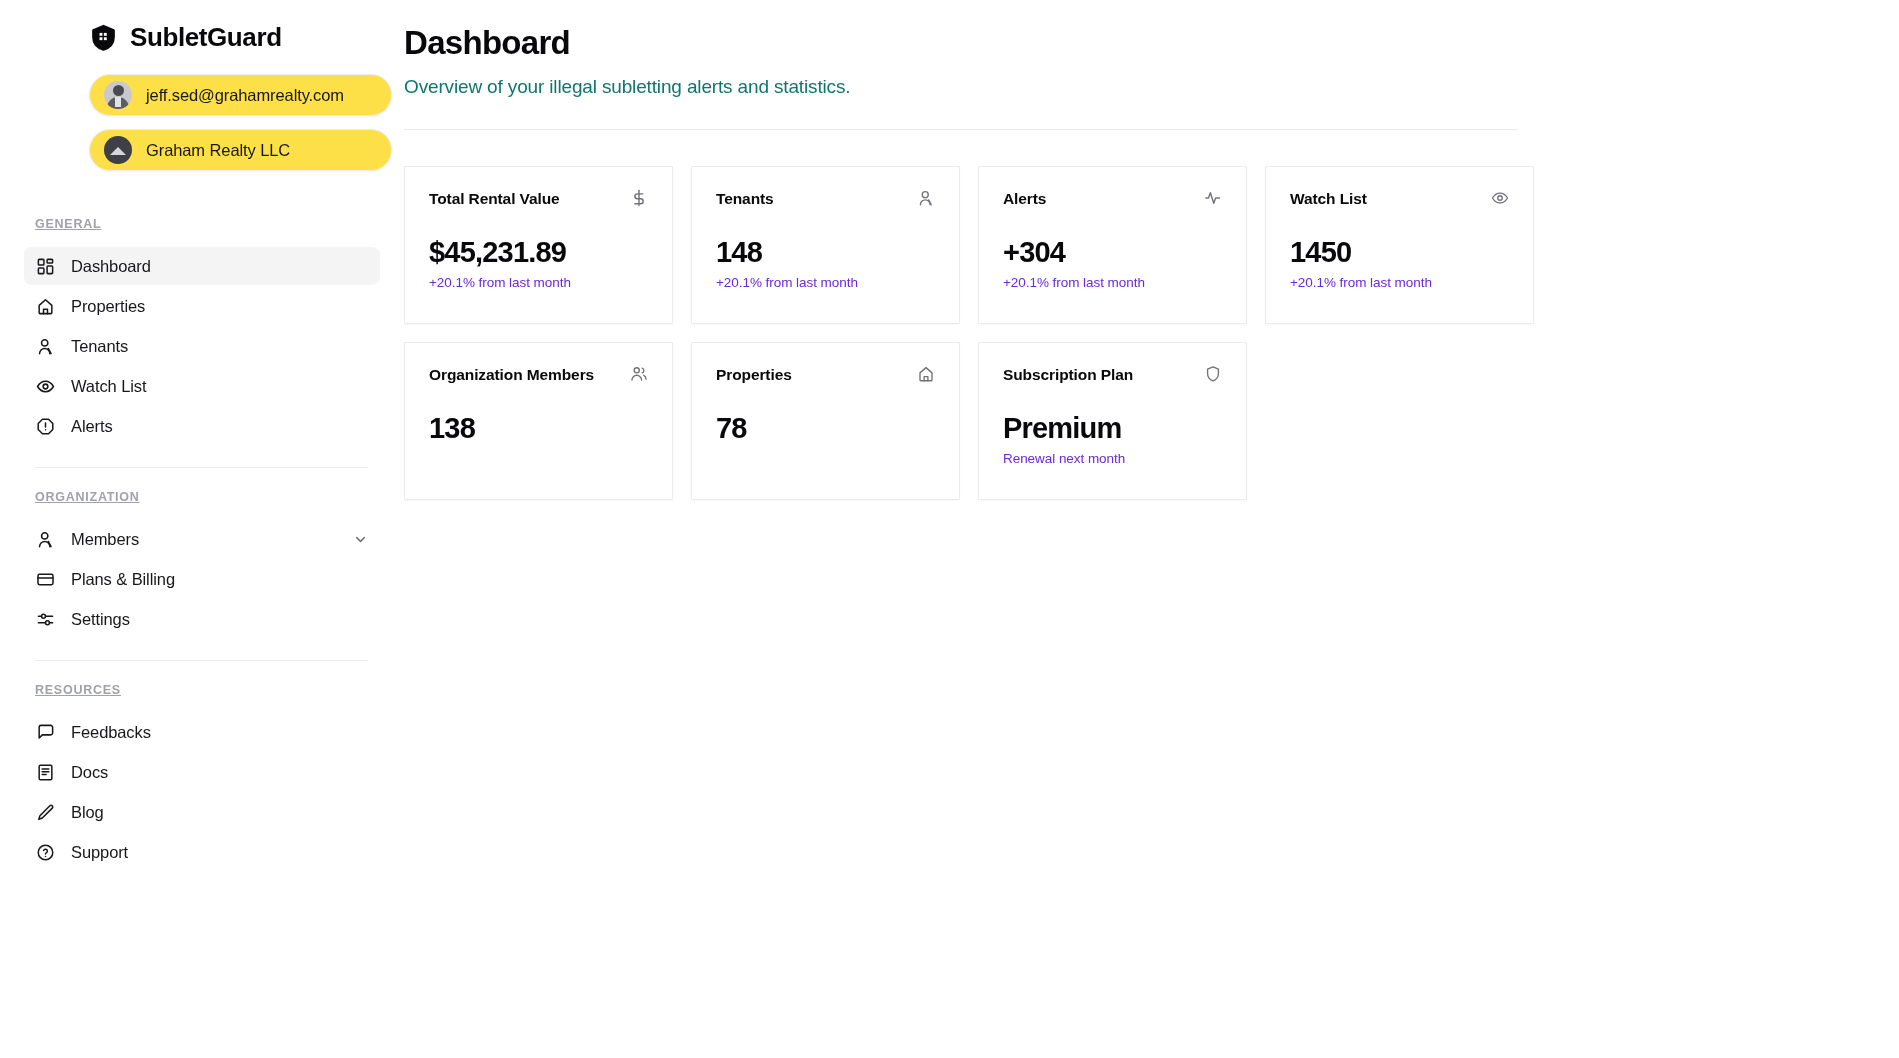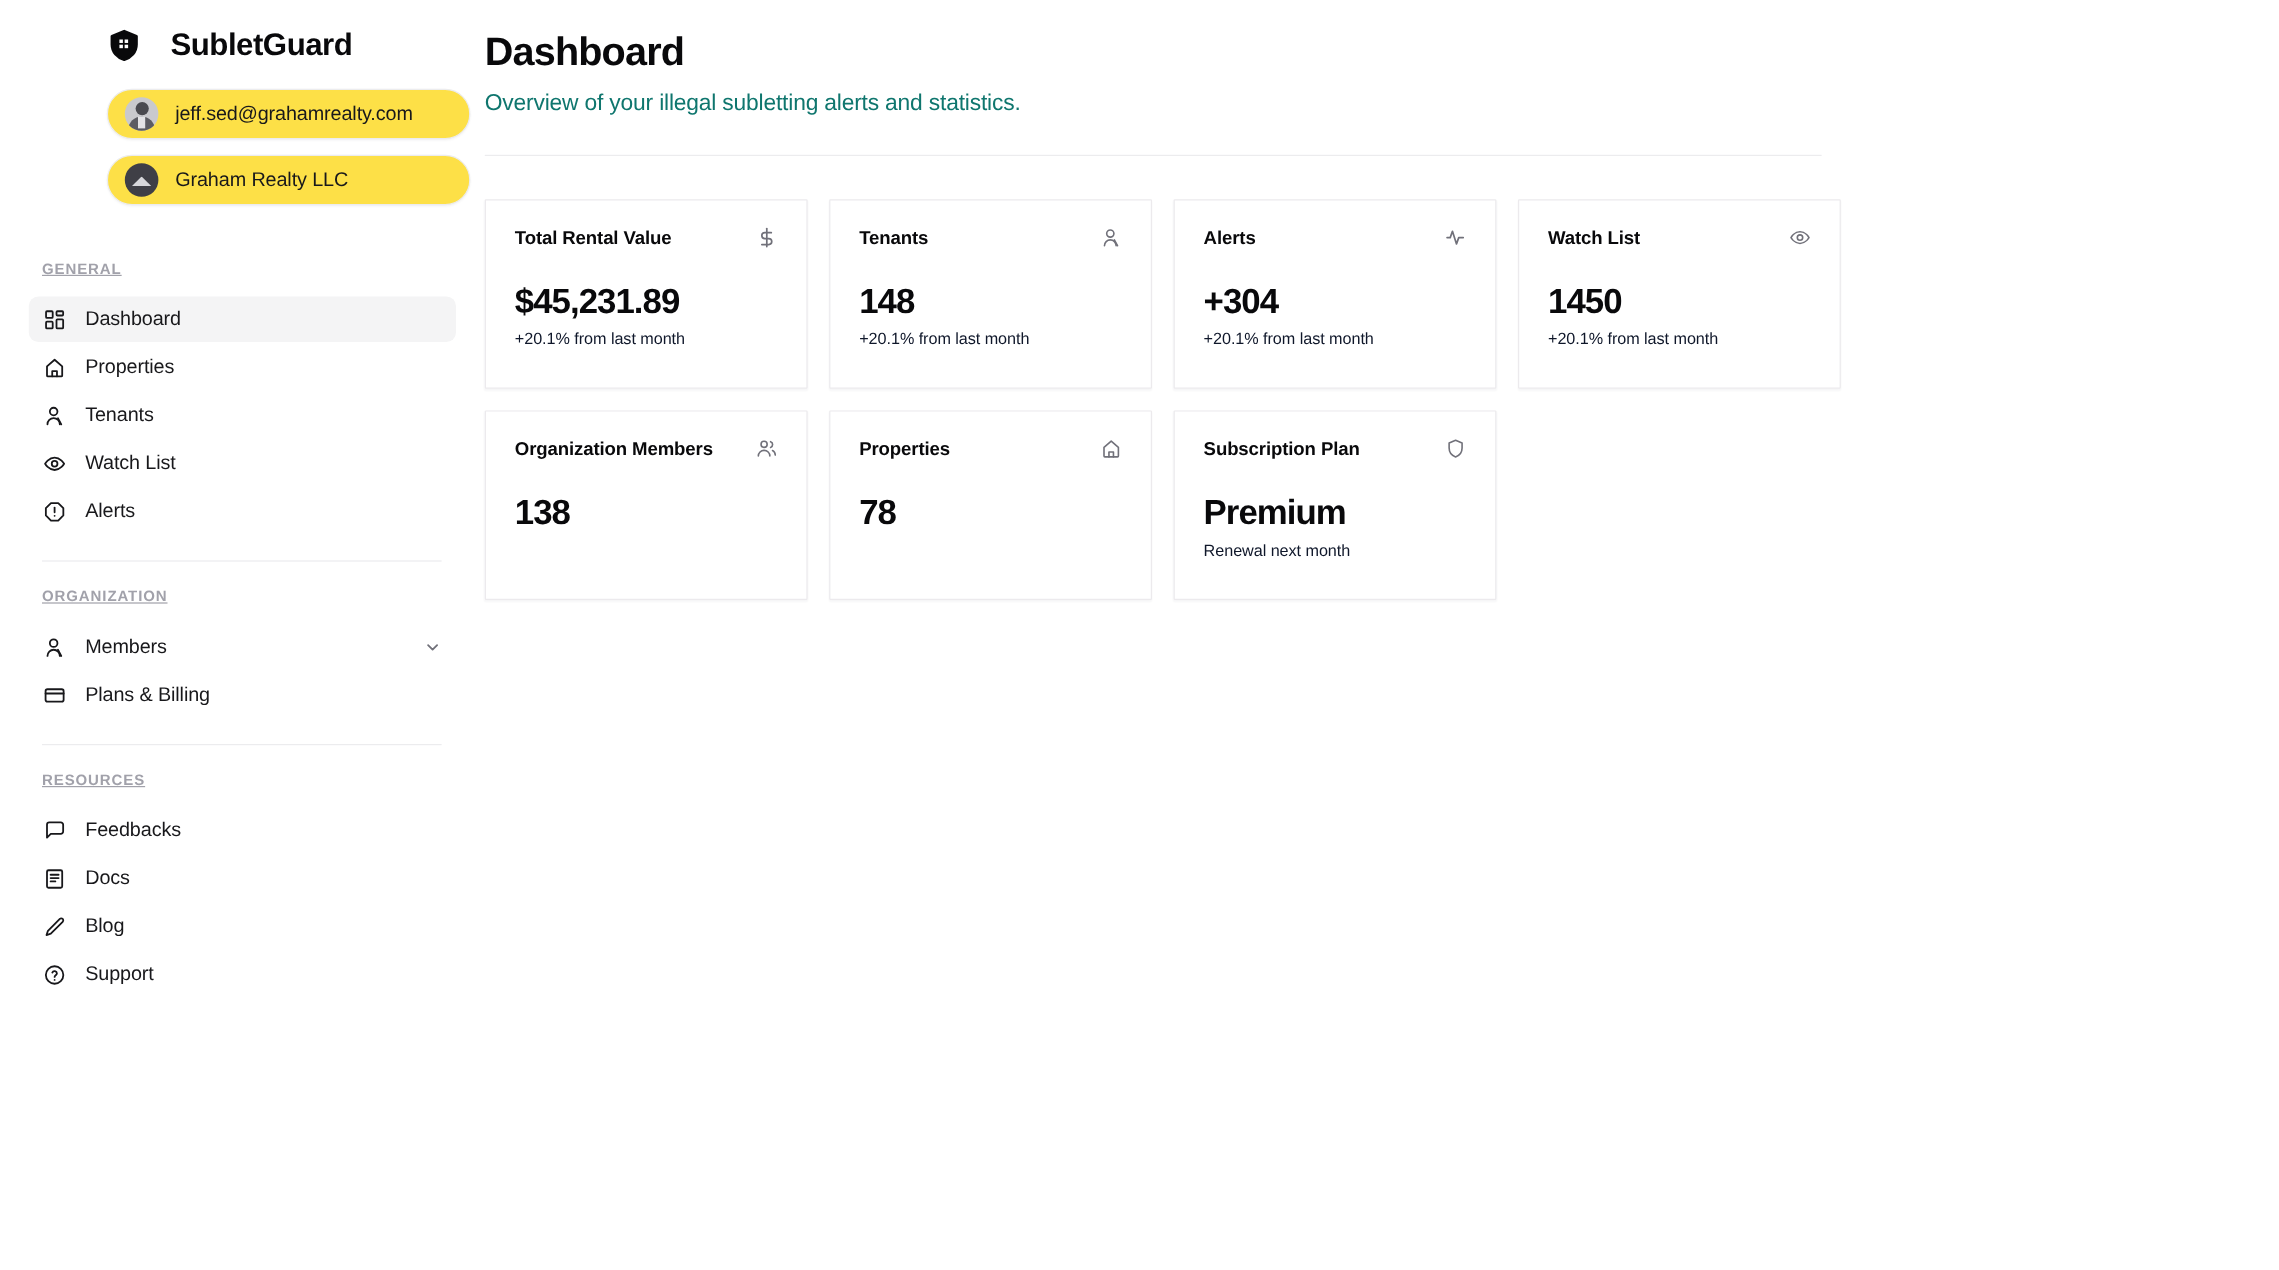--- a/index.html
+++ b/index.html
@@ -13,21 +13,21 @@
   .app { display: flex; width: 1899px; height: 1058px; }
 
   
   .sidebar {
     width: 404px;
     flex: 0 0 404px;
     padding: 0 24px;
     background: #ffffff;
   }
   .brand {
-    display: flex; align-items: center; gap: 24px;
+    display: flex; align-items: center; gap: 12px;
     height: 74px; padding-left: 65px;
   }
   .brand-logo { width: 29px; height: 29px; display: block; color: #09090b; }
   .brand-name { font-size: 26px; font-weight: 700; letter-spacing: -0.4px; }
 
   .chip {
     display: flex; align-items: center; gap: 14px;
     height: 42px;
     margin: 0 0 0 65px;
     width: 303px;
@@ -115,21 +115,21 @@
   .card-head {
     display: flex; align-items: flex-start; justify-content: space-between;
     gap: 8px;
   }
   .card-title { font-size: 15.5px; font-weight: 600; letter-spacing: -0.1px; color: #09090b; line-height: 1.2; }
   .card-icon { width: 18px; height: 18px; flex: 0 0 18px; color: #71717a; display: block; margin-top: -1px; }
   .card-value {
     font-size: 29px; font-weight: 700; letter-spacing: -0.8px;
     margin-top: 28px; line-height: 1.1; color: #09090b;
   }
-  .card-foot { font-size: 13.5px; color: #0f172a; margin-top: 7px; letter-spacing: -0.05px; }
+  .card-foot { font-size: 13.5px; color: #6d28d9; margin-top: 7px; letter-spacing: -0.05px; }
   .card-foot:empty { display: none; }
 </style>
 </head>
 <body>
 
 <div class="app">
 
   <aside class="sidebar">
 
     <div class="brand">
@@ -243,20 +243,33 @@
       <div class="nav-item">
         <span class="nav-icon">
           <svg viewBox="0 0 24 24" fill="none" stroke="currentColor" stroke-width="1.9" stroke-linecap="round" stroke-linejoin="round">
             <rect x="2.5" y="5.5" width="19" height="13" rx="2"></rect>
               <path d="M2.5 10h19"></path>
           </svg>
         </span>
         <span class="nav-text">Plans &amp; Billing</span>
       </div>
 
+      <div class="nav-item">
+        <span class="nav-icon">
+          <svg viewBox="0 0 24 24" fill="none" stroke="currentColor" stroke-width="1.9" stroke-linecap="round" stroke-linejoin="round">
+            <path d="M3 8h4"></path>
+              <path d="M12 8h9"></path>
+              <circle cx="9.5" cy="8" r="2.5"></circle>
+            <path d="M3 16h9"></path>
+              <path d="M17 16h4"></path>
+              <circle cx="14.5" cy="16" r="2.5"></circle>
+          </svg>
+        </span>
+        <span class="nav-text">Settings</span>
+      </div>
     </nav>
 
     <div class="divider"></div>
 
     <nav class="nav-res">
       <div class="section-label">RESOURCES</div>
 
       <div class="nav-item">
         <span class="nav-icon">
           <svg viewBox="0 0 24 24" fill="none" stroke="currentColor" stroke-width="1.9" stroke-linecap="round" stroke-linejoin="round">

